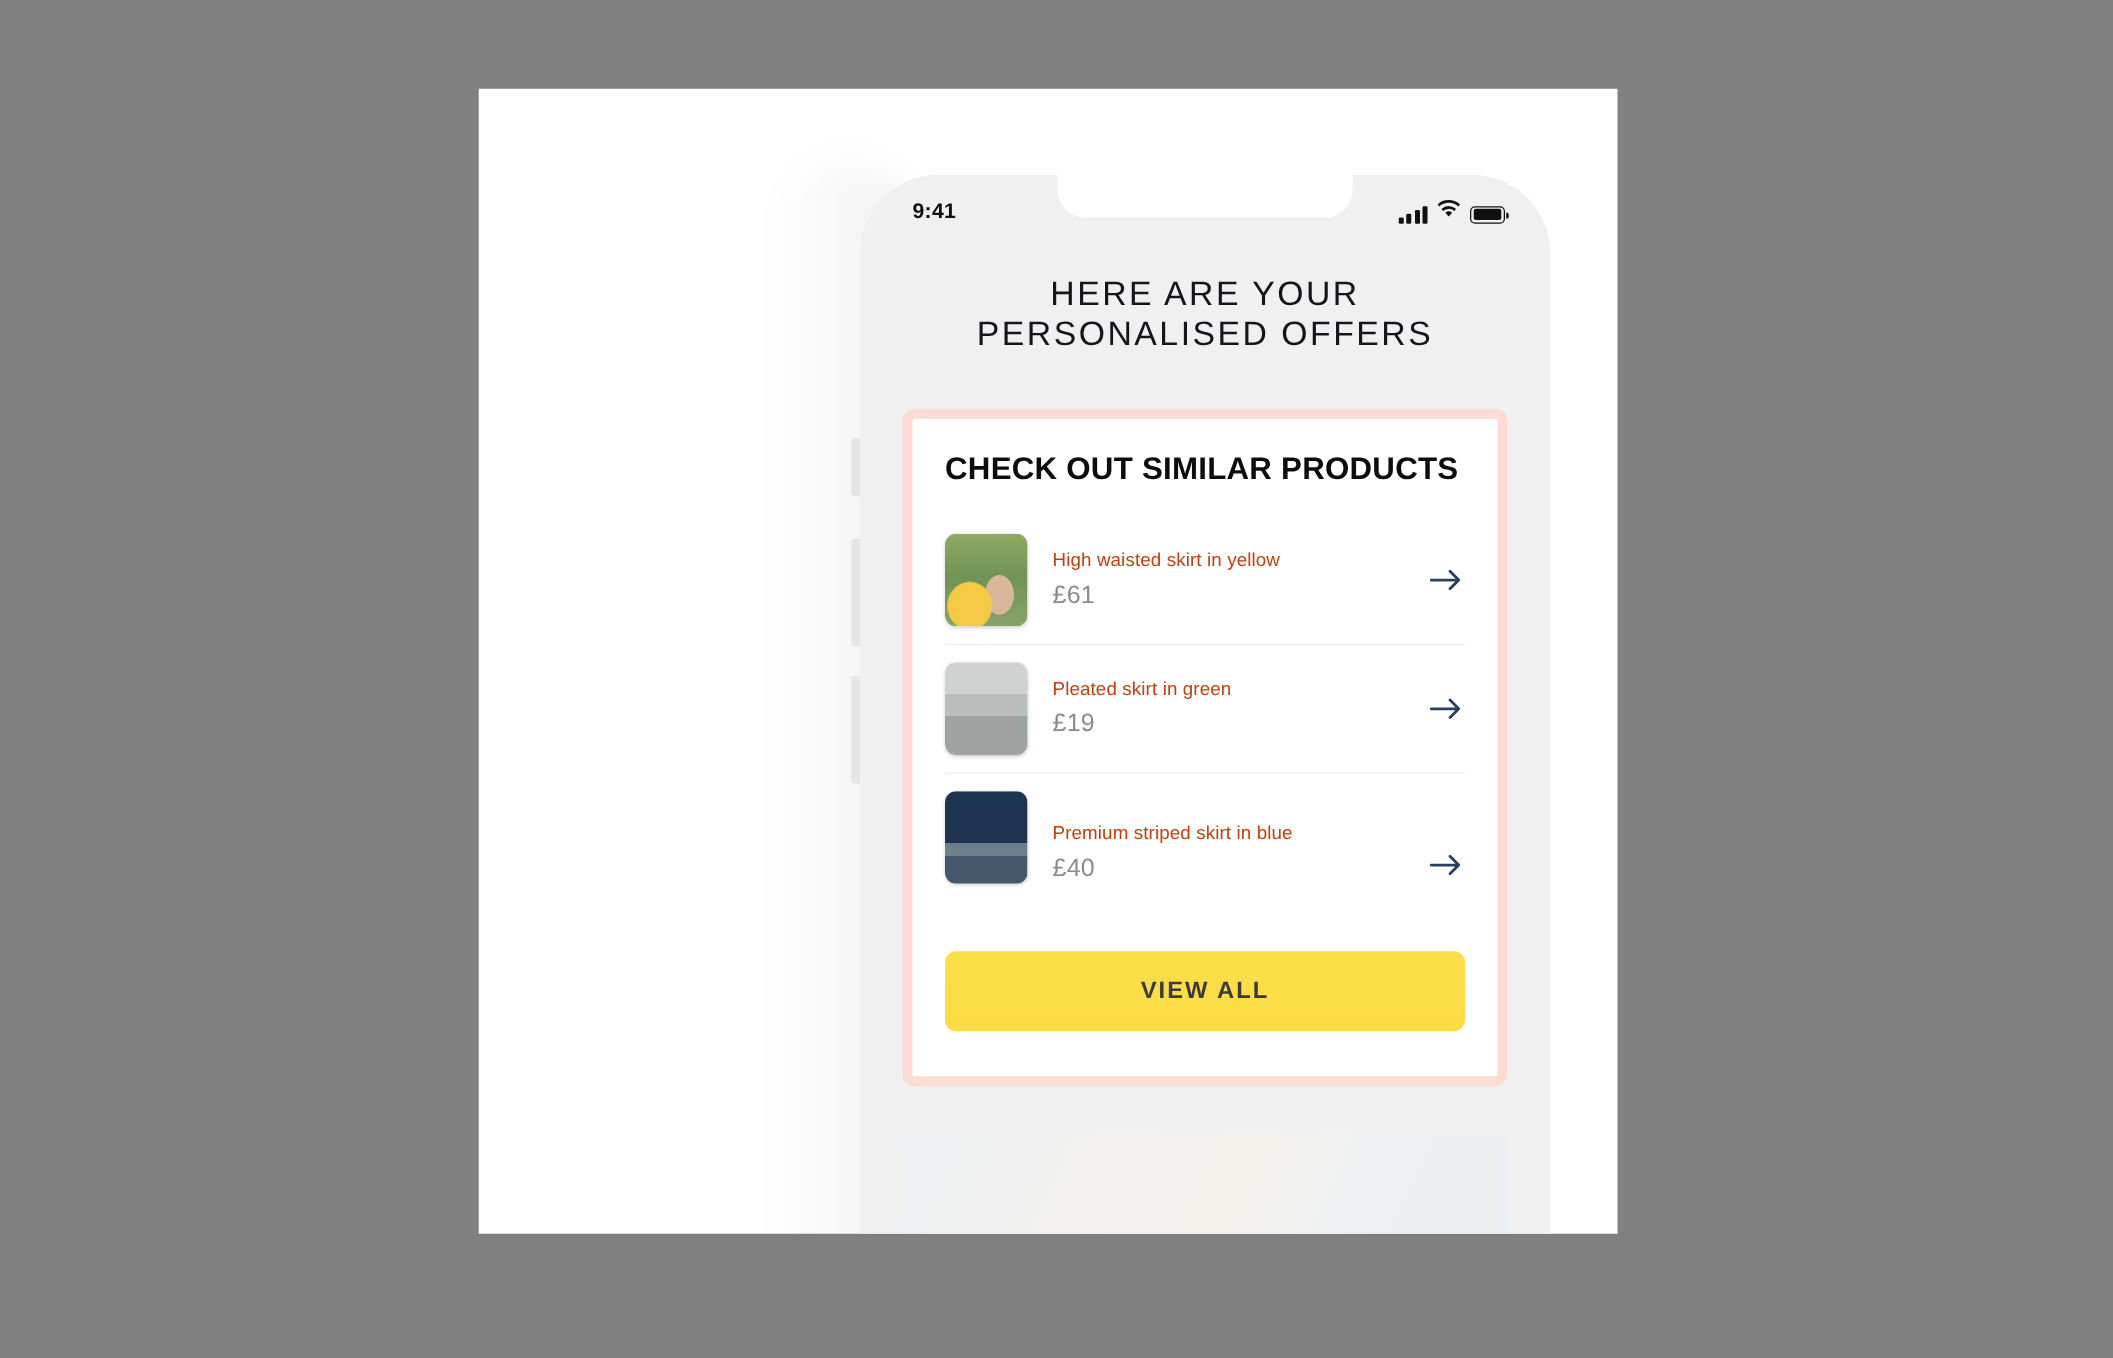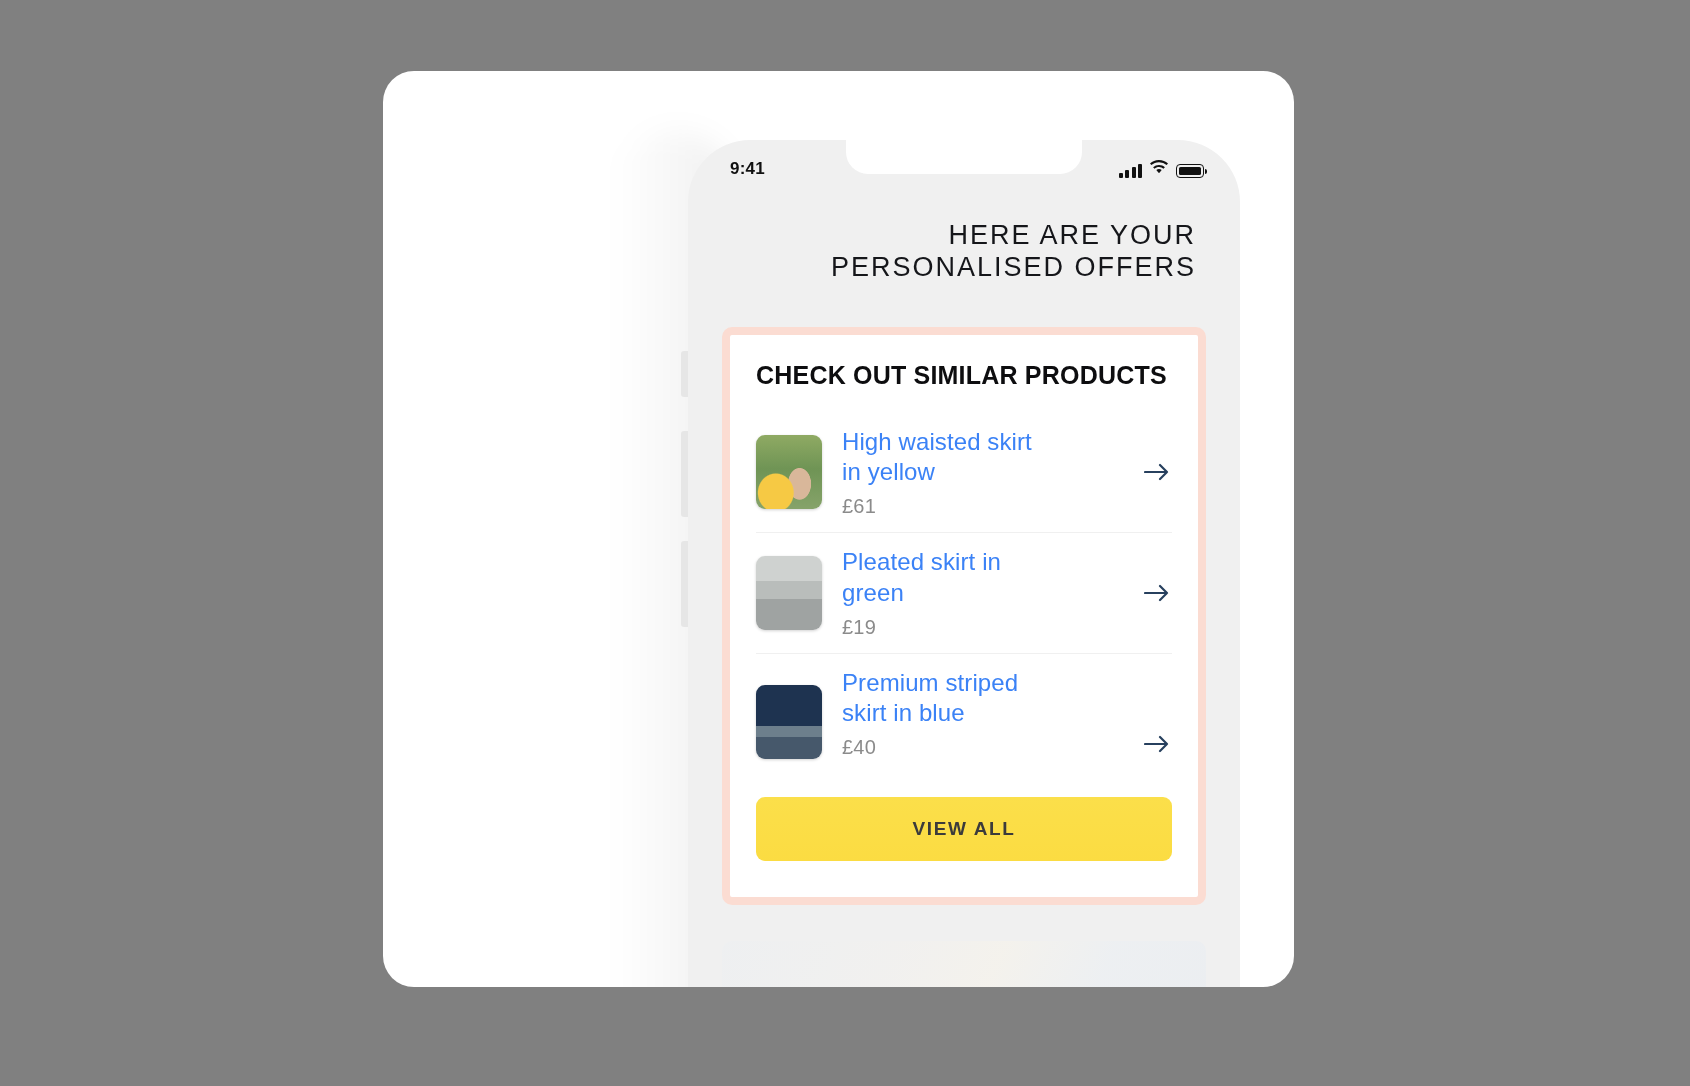--- a/index.html
+++ b/index.html
@@ -18,21 +18,20 @@
 
   
   #canvas {
     position: absolute;
     left: 383px;
     top: 71px;
     width: 911px;
     height: 916px;
     background: #ffffff;
     overflow: hidden;
-    border-radius: 31px;
   }
 
   
   #phone {
     position: absolute;
     left: 305px;
     top: 69px;
     width: 552px;
     height: 1000px;
     border-radius: 62px;
@@ -125,21 +124,21 @@
   .battery span { display: block; width: 100%; height: 100%; background: #111; border-radius: 1.6px; }
 
   
   #screen {
     position: absolute;
     top: 52px; left: 0; right: 0; bottom: 0;
     overflow: hidden;
   }
 
   #headline {
-    text-align: right;
+    text-align: center;
     padding: 28px 44px 0;
     font-size: 27px;
     line-height: 1.17;
     letter-spacing: 2.0px;
     color: #15161a;
     font-weight: normal;
   }
 
   
   #offers-card {
@@ -194,44 +193,44 @@
   .thumb.t-blue {
     background:
       linear-gradient(to bottom, #1e3350 0 56%, #6d7f8c 56% 70%, #46586b 70% 100%),
       repeating-linear-gradient(92deg, rgba(255,255,255,0.10) 0 2px, rgba(0,0,0,0.12) 2px 4px),
       radial-gradient(ellipse 14px 34px at 54% 62%, #2c4162 0 70%, rgba(44,65,98,0) 74%),
       radial-gradient(ellipse 11px 22px at 30% 26%, #c8a075 0 66%, rgba(200,160,117,0) 70%);
   }
 
   .product-info { flex: 1 1 auto; min-width: 0; }
   .product-name {
-    font-size: 24px;
+    font-size: 15px;
     line-height: 1.28;
-    color: #3b82f6;
+    color: #c2410c;
     letter-spacing: 0.1px;
     max-width: 215px;
   }
   .product-price {
     font-size: 20px;
     color: #8b8b8b;
     margin-top: 7px;
     letter-spacing: 0.2px;
   }
 
   .row-arrow {
     flex: none;
     width: 30px; height: 30px;
     display: flex; align-items: center; justify-content: center;
     color: #27405e;
   }
 
   #view-all-button {
     display: block;
     width: 100%;
-    margin-top: 24px;
+    margin-top: 40px;
     padding: 21px 0;
     border: none;
     border-radius: 9px;
     background: linear-gradient(to bottom, #fbdf4a, #fbdc42);
     color: #3b3b3b;
     font-family: "Liberation Sans", sans-serif;
     font-size: 19px;
     font-weight: bold;
     letter-spacing: 1.6px;
     cursor: pointer;

